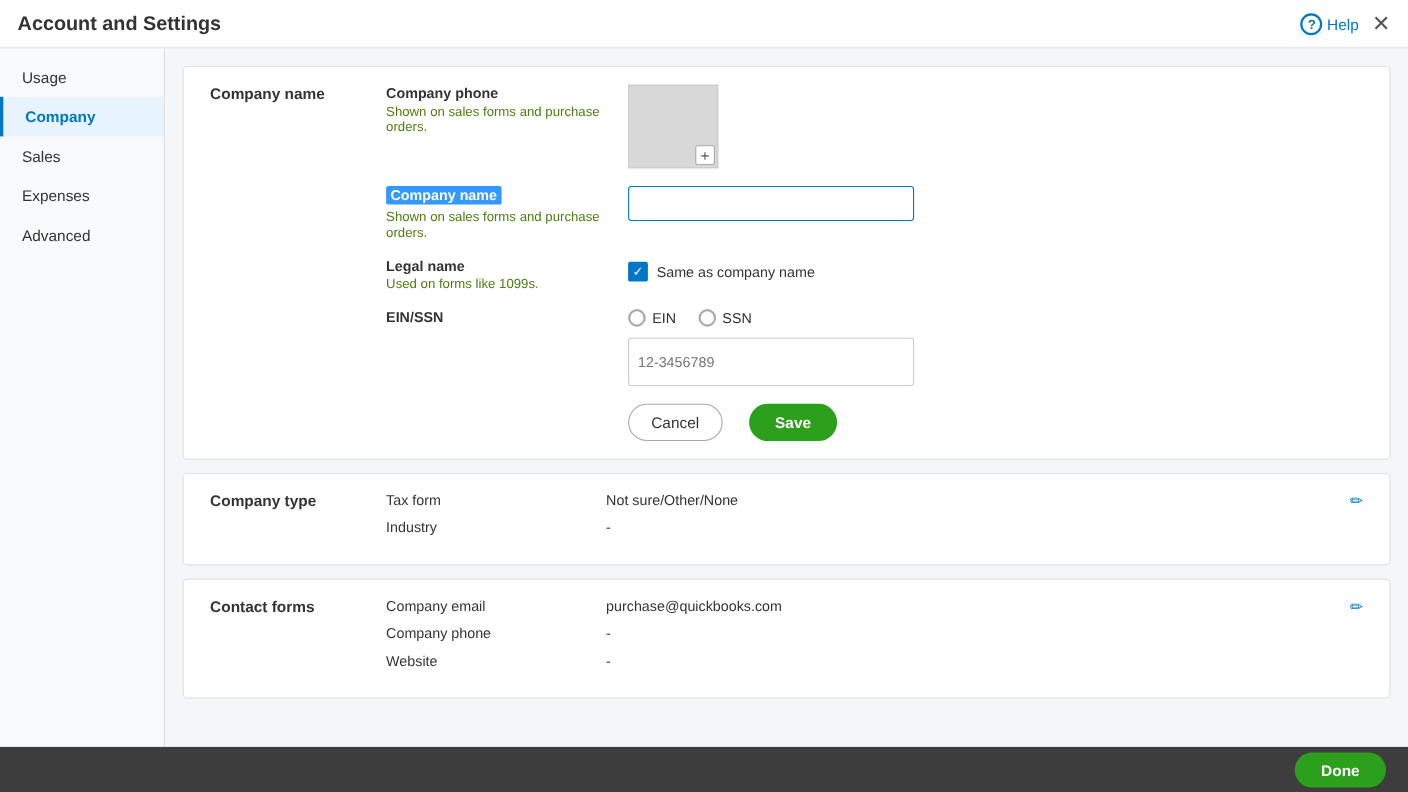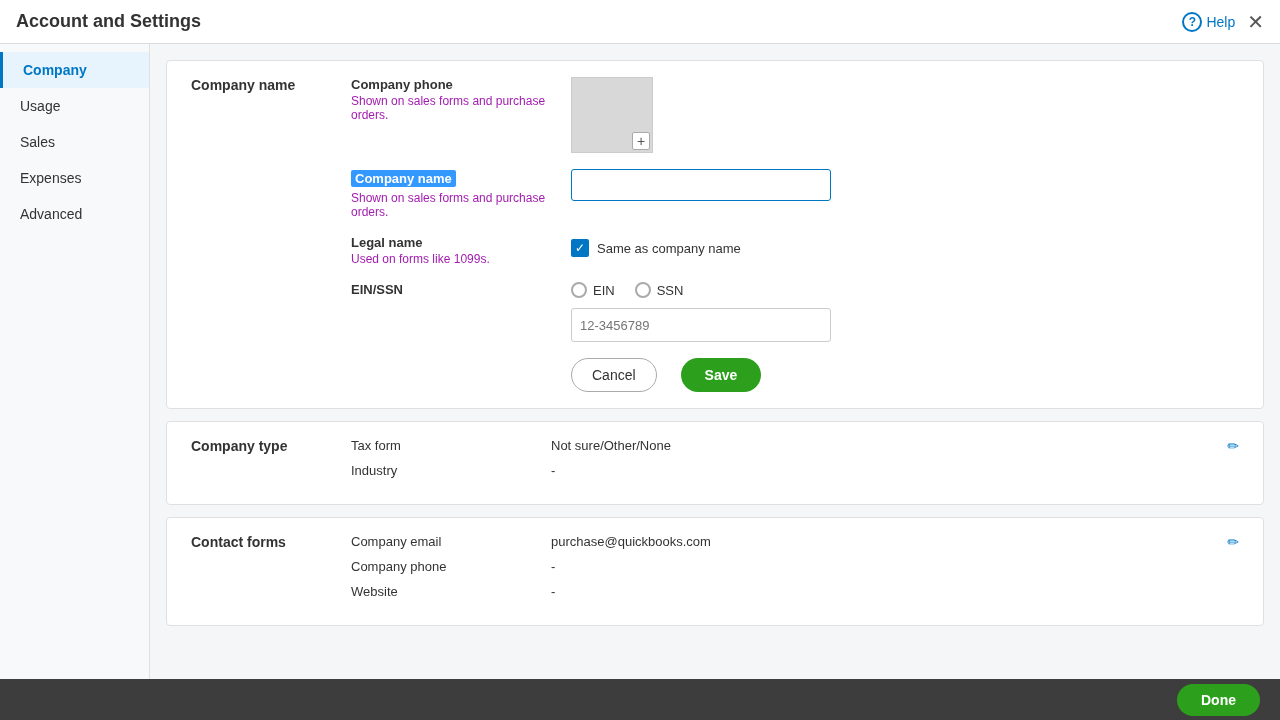--- a/index.html
+++ b/index.html
@@ -117,21 +117,21 @@
     }
     .field-label.highlighted {
       background: #3399ff;
       color: #fff;
       padding: 1px 4px;
       border-radius: 2px;
       display: inline-block;
     }
     .field-desc {
       font-size: 12px;
-      color: #a21caf;
+      color: #4d7c0f;
     }
     .field-control {
       flex: 1;
     }
 
     
     .logo-box {
       width: 82px;
       height: 76px;
       background: #d8d8d8;
@@ -163,21 +163,21 @@
       width: 260px;
       height: 32px;
       border: 1px solid #0077c5;
       border-radius: 3px;
       padding: 0 8px;
       font-size: 13px;
       outline: none;
     }
     .text-input-placeholder {
       width: 260px;
-      height: 34px;
+      height: 44px;
       border: 1px solid #ccc;
       border-radius: 3px;
       padding: 0 8px;
       font-size: 13px;
       outline: none;
       color: #999;
     }
 
     
     .checkbox-row {
@@ -330,25 +330,25 @@
       <span class="help-icon">?</span>
       <span>Help</span>
     </button>
     <button class="close-btn">✕</button>
   </div>
 </div>
 
 <div class="main-layout">
 
   <nav class="sidebar">
+    <div class="sidebar-item">
+      <span>Usage</span>
+    </div>
     <div class="sidebar-item active">
       <span>Company</span>
-    </div>
-    <div class="sidebar-item">
-      <span>Usage</span>
     </div>
     <div class="sidebar-item">
       <span>Sales</span>
     </div>
     <div class="sidebar-item">
       <span>Expenses</span>
     </div>
     <div class="sidebar-item">
       <span>Advanced</span>
     </div>

